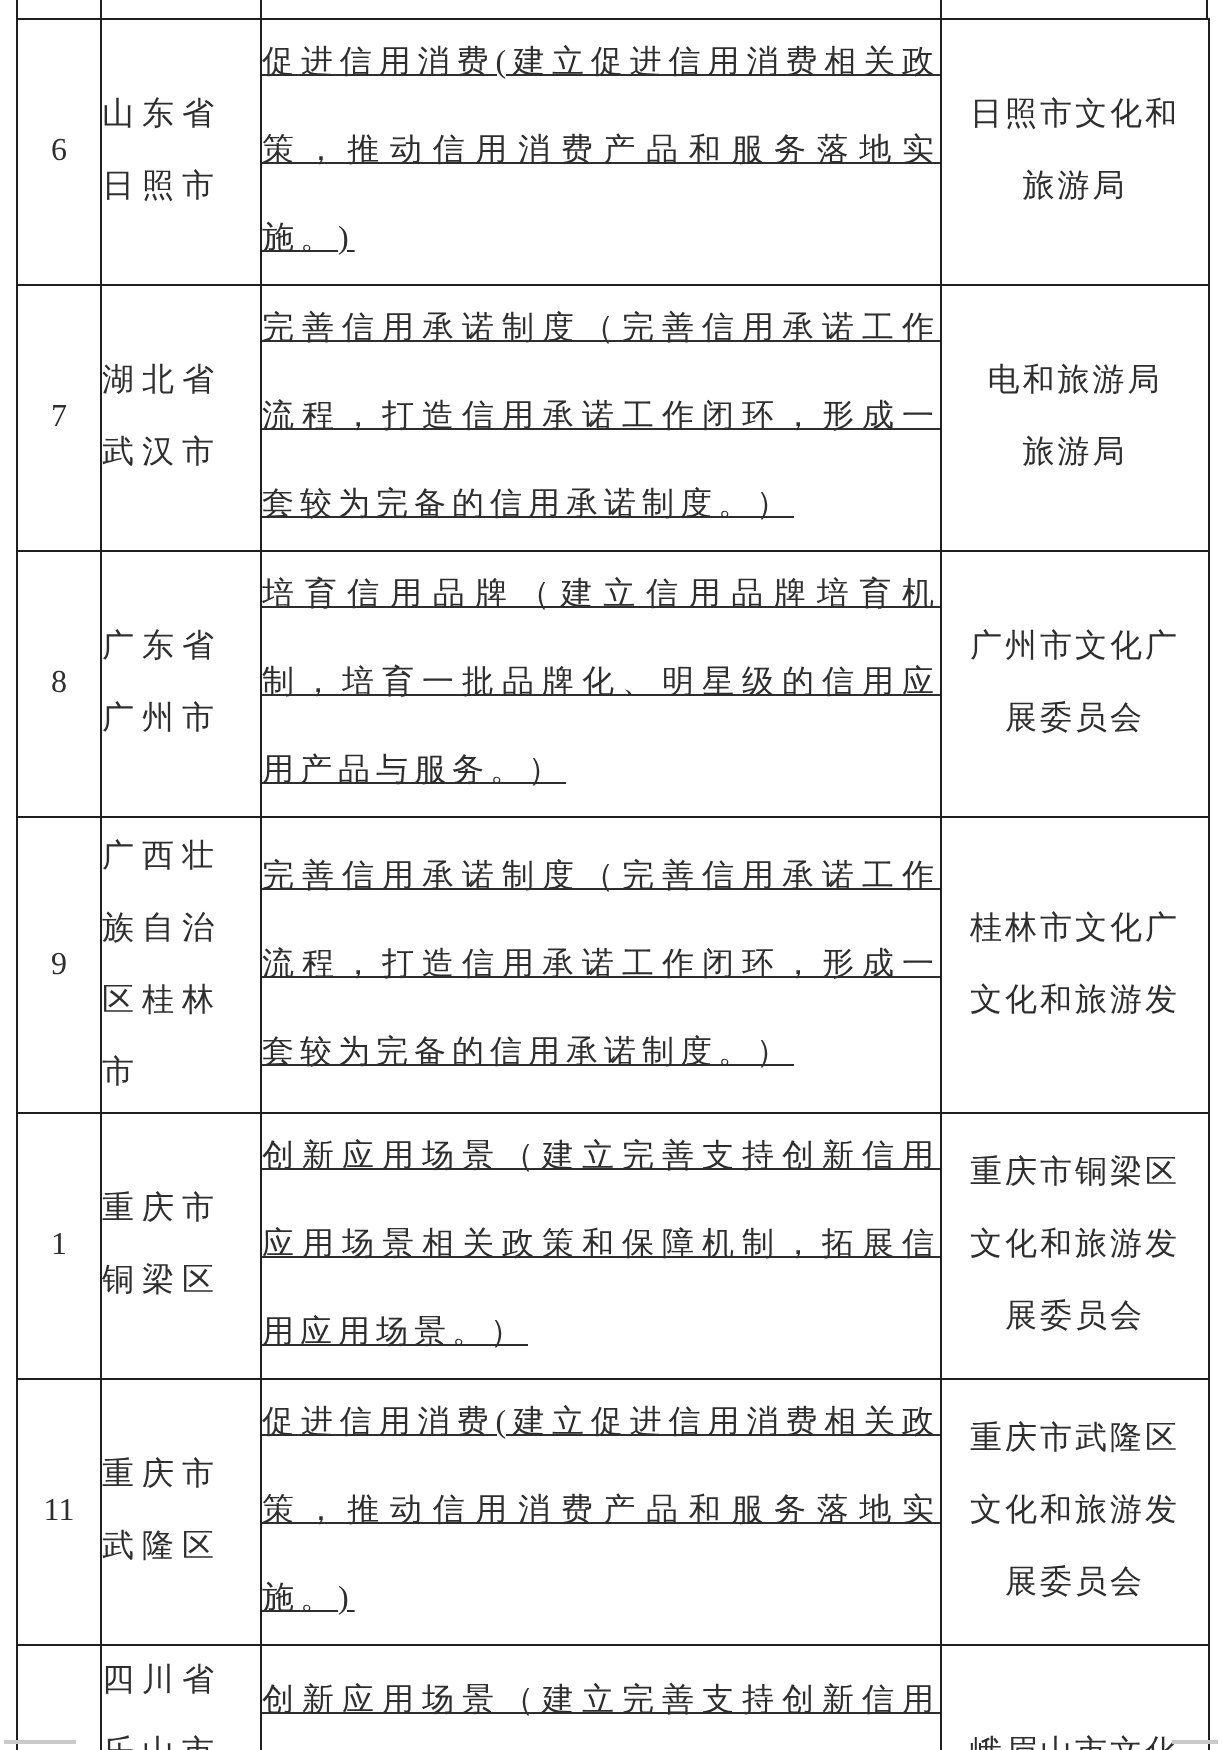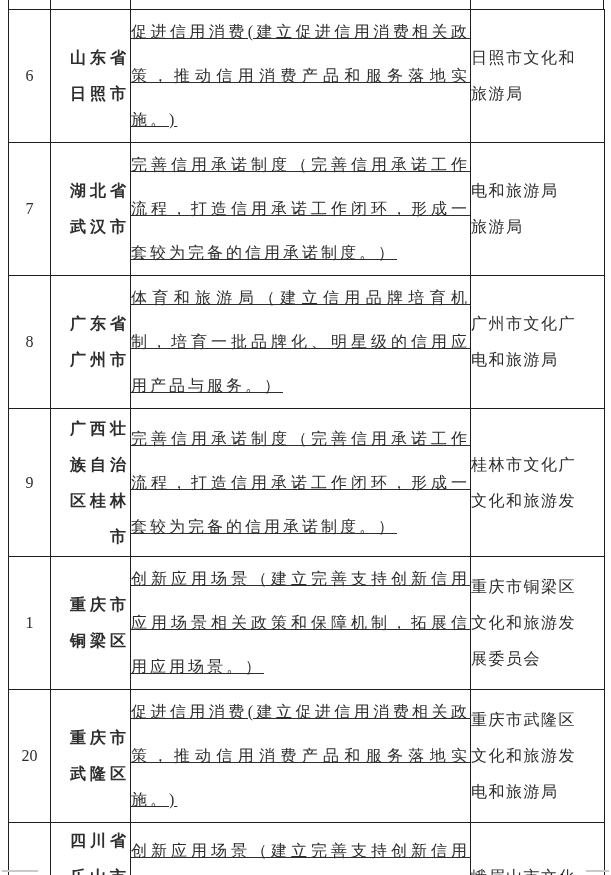--- a/index.html
+++ b/index.html
@@ -38,35 +38,34 @@
   .doc-table tr:nth-child(4) { height: 148px; }
   .doc-table tr:nth-child(5) { height: 112px; }
   .doc-table tr:nth-child(6) { height: 115px; }
   .doc-table tr:nth-child(7) { height: 145px; }
 
   .cell-no {
     text-align: center;
     letter-spacing: 0;
   }
   .cell-region {
-    text-align: right;
+    text-align: left;
     white-space: pre-line;
     letter-spacing: 4px;
     line-height: 36px;
-    font-weight: bold;
   }
   .cell-task {
     text-align: justify;
     letter-spacing: 3px;
     line-height: 44px;
     padding: 0 6px;
     text-decoration: underline;
   }
   .cell-dept {
-    text-align: left;
+    text-align: center;
     white-space: pre-line;
     letter-spacing: 1.5px;
     line-height: 36px;
     padding: 0 4px;
   }
 
   
   .top-stub {
     position: absolute;
     top: 0;
@@ -122,23 +121,23 @@
         <td class="cell-region">湖北省
 武汉市</td>
         <td class="cell-task">完善信用承诺制度（完善信用承诺工作流程，打造信用承诺工作闭环，形成一套较为完备的信用承诺制度。）</td>
         <td class="cell-dept">电和旅游局
 旅游局</td>
       </tr>
       <tr>
         <td class="cell-no">8</td>
         <td class="cell-region">广东省
 广州市</td>
-        <td class="cell-task">体育和旅游局（建立信用品牌培育机制，培育一批品牌化、明星级的信用应用产品与服务。）</td>
+        <td class="cell-task">培育信用品牌（建立信用品牌培育机制，培育一批品牌化、明星级的信用应用产品与服务。）</td>
         <td class="cell-dept">广州市文化广
-电和旅游局</td>
+展委员会</td>
       </tr>
       <tr>
         <td class="cell-no">9</td>
         <td class="cell-region">广西壮
 族自治
 区桂林
 市</td>
         <td class="cell-task">完善信用承诺制度（完善信用承诺工作流程，打造信用承诺工作闭环，形成一套较为完备的信用承诺制度。）</td>
         <td class="cell-dept">桂林市文化广
 文化和旅游发</td>
@@ -146,27 +145,27 @@
       <tr>
         <td class="cell-no">1</td>
         <td class="cell-region">重庆市
 铜梁区</td>
         <td class="cell-task">创新应用场景（建立完善支持创新信用应用场景相关政策和保障机制，拓展信用应用场景。）</td>
         <td class="cell-dept">重庆市铜梁区
 文化和旅游发
 展委员会</td>
       </tr>
       <tr>
-        <td class="cell-no">20</td>
+        <td class="cell-no">11</td>
         <td class="cell-region">重庆市
 武隆区</td>
         <td class="cell-task">促进信用消费(建立促进信用消费相关政策，推动信用消费产品和服务落地实施。)</td>
         <td class="cell-dept">重庆市武隆区
 文化和旅游发
-电和旅游局</td>
+展委员会</td>
       </tr>
       <tr>
         <td class="cell-no">12</td>
         <td class="cell-region">四川省
 乐山市
 峨眉山
 市</td>
         <td class="cell-task">创新应用场景（建立完善支持创新信用应用场景相关政策和保障机制，拓展信用应用场景。）</td>
         <td class="cell-dept">峨眉山市文化
 培育信用品牌</td>

